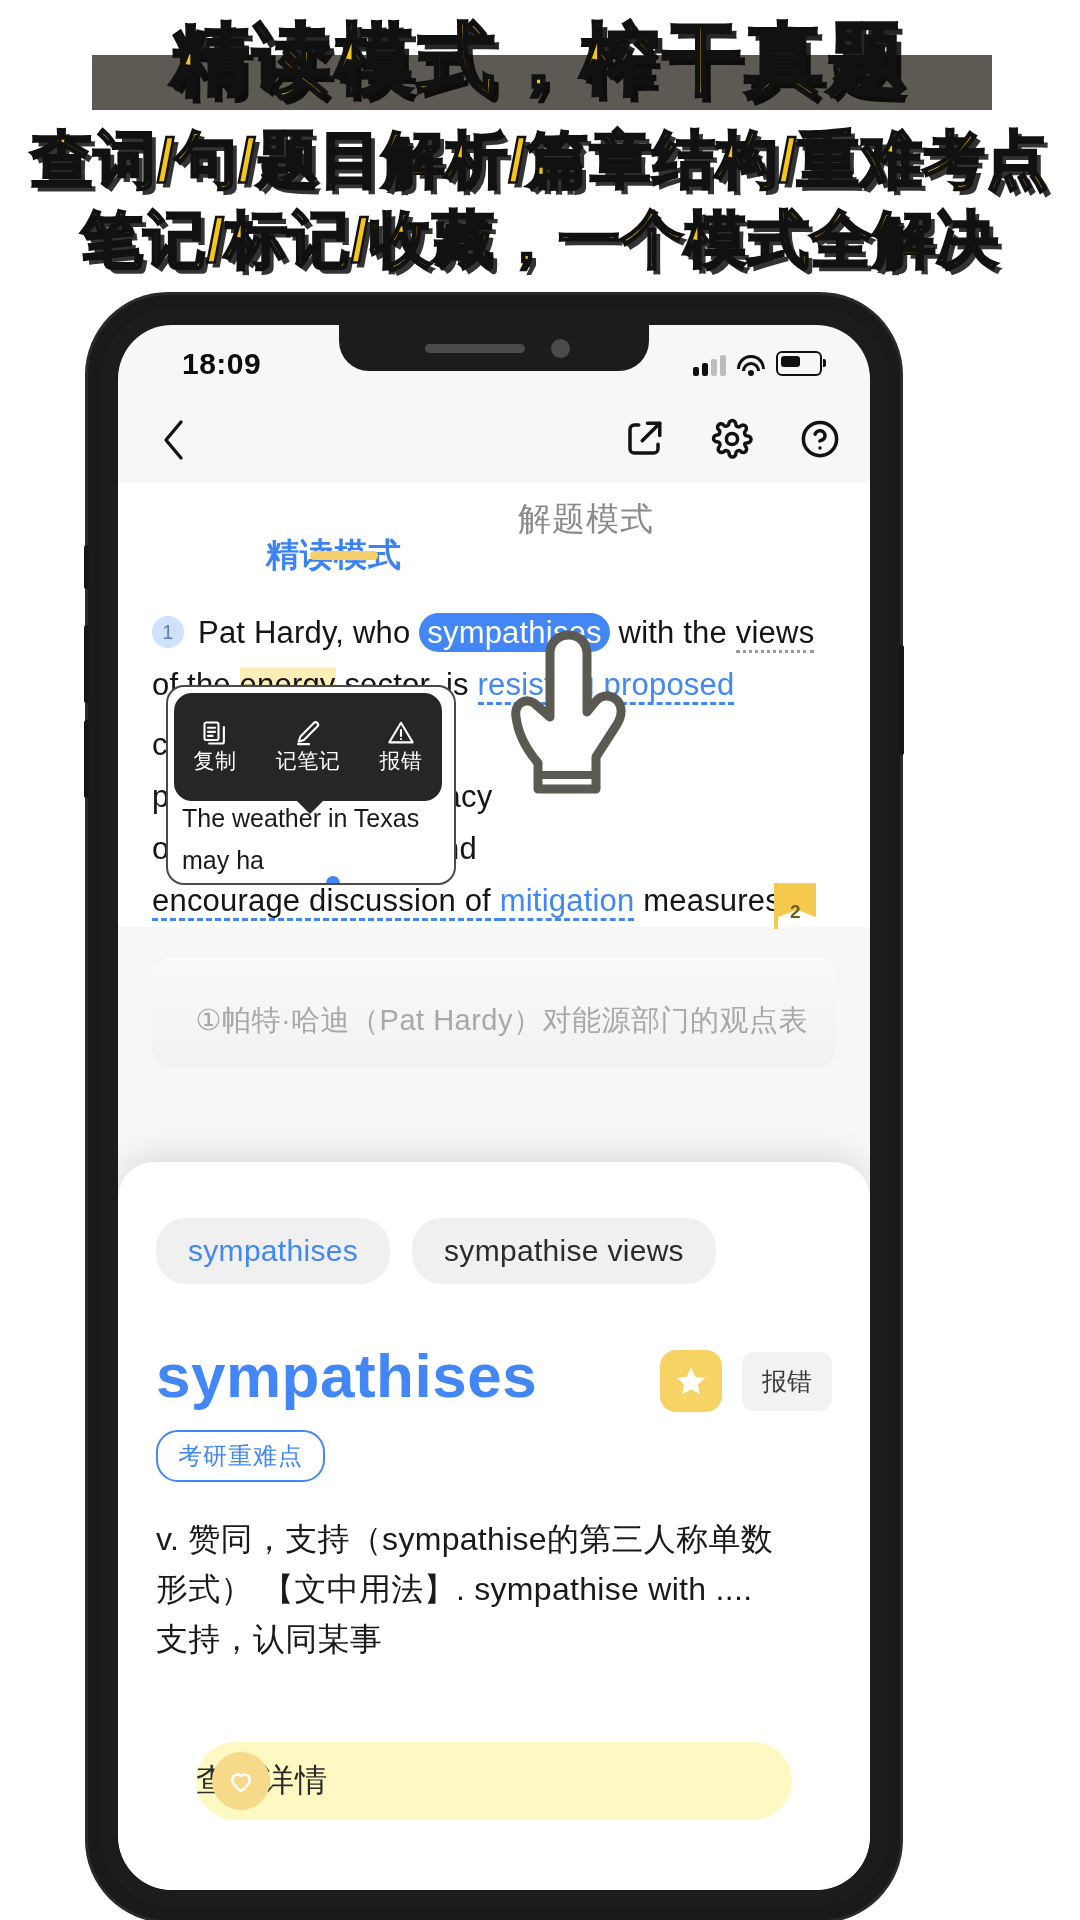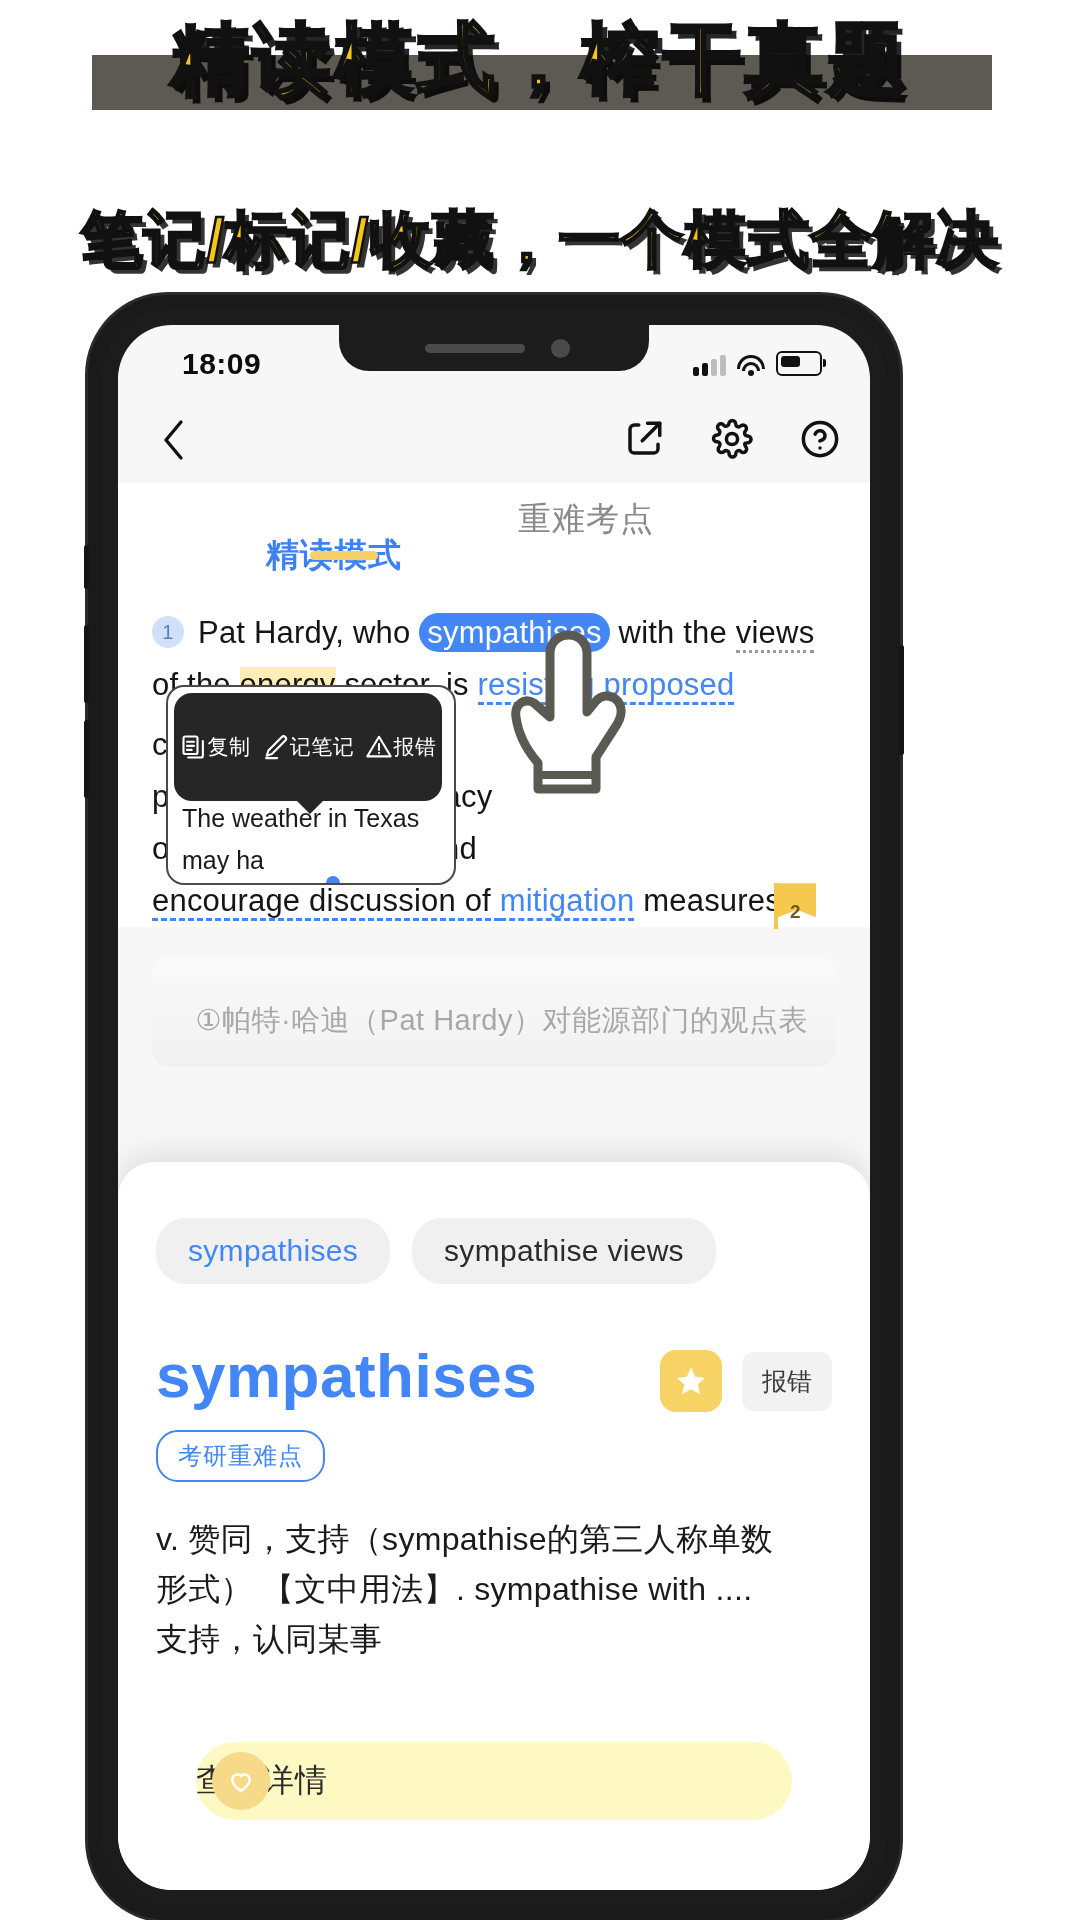--- a/index.html
+++ b/index.html
@@ -305,21 +305,21 @@
     left: 56px; top: 368px;
     width: 268px; height: 108px;
     background: #262626;
     border-radius: 18px;
     display: flex;
     align-items: center;
     justify-content: space-around;
     z-index: 25;
   }
   .ctx-item {
-    display: flex; flex-direction: row;
+    display: flex; flex-direction: column;
     align-items: center; 
     color: #ffffff;
   }
   .ctx-item svg { width: 28px; height: 28px; }
   .ctx-label { font-size: 21px; color: #ffffff; letter-spacing: 0.5px; }
   .ctx-arrow {
     position: absolute;
     left: 122px; bottom: -13px;
     width: 0; height: 0;
     border-left: 14px solid transparent;
@@ -460,20 +460,21 @@
   .detail-badge svg { width: 30px; height: 30px; }
 </style>
 </head>
 <body>
 
 <div id="root">
 
   <div class="promo">
     <div class="promo-bar"></div>
     <div class="promo-title">精读模式，榨干真题</div>
+    <div class="promo-sub l1">查词/句/题目解析/篇章结构/重难考点</div>
     <div class="promo-sub l2">笔记/标记/收藏，一个模式全解决</div>
   </div>
 
   <div class="phone">
     <div class="side-btn btn-left1"></div>
     <div class="side-btn btn-left2"></div>
     <div class="side-btn btn-left3"></div>
     <div class="side-btn btn-right"></div>
 
     <div class="phone-inner">
@@ -529,21 +530,21 @@
                 <circle cx="12" cy="12" r="9.5"></circle>
                 <path d="M9.2 9.2a2.9 2.9 0 0 1 5.64 1c0 1.95-2.9 2.9-2.9 2.9"></path>
                 <line x1="12" y1="17.2" x2="12.01" y2="17.2"></line>
               </svg>
             </div>
           </div>
         </div>
 
         <div class="tabs">
           <div class="tab active">精读模式</div>
-          <div class="tab inactive">重难考点</div>
+          <div class="tab inactive">解题模式</div>
           <div class="tab-underline"></div>
         </div>
 
         <div class="article">
           <div class="para">
             <span class="sent-num">1</span><span>Pat Hardy, who </span><span class="hl-blue">sympathises</span><span> with the </span><span class="u-dot">views</span><br>
             <span>of the </span><span class="hl-yellow">energy</span><span> sector, is </span><span class="dashed-blue">resisting proposed</span><br>
             <span>ca</span><span class="mini-num">2</span><span>dards for pre-teen</span><br>
             <span>p</span><span class="dashed-blue">emphasise</span><span> the primacy</span><br>
             <span>o</span><span>nt climate change and</span><br>

